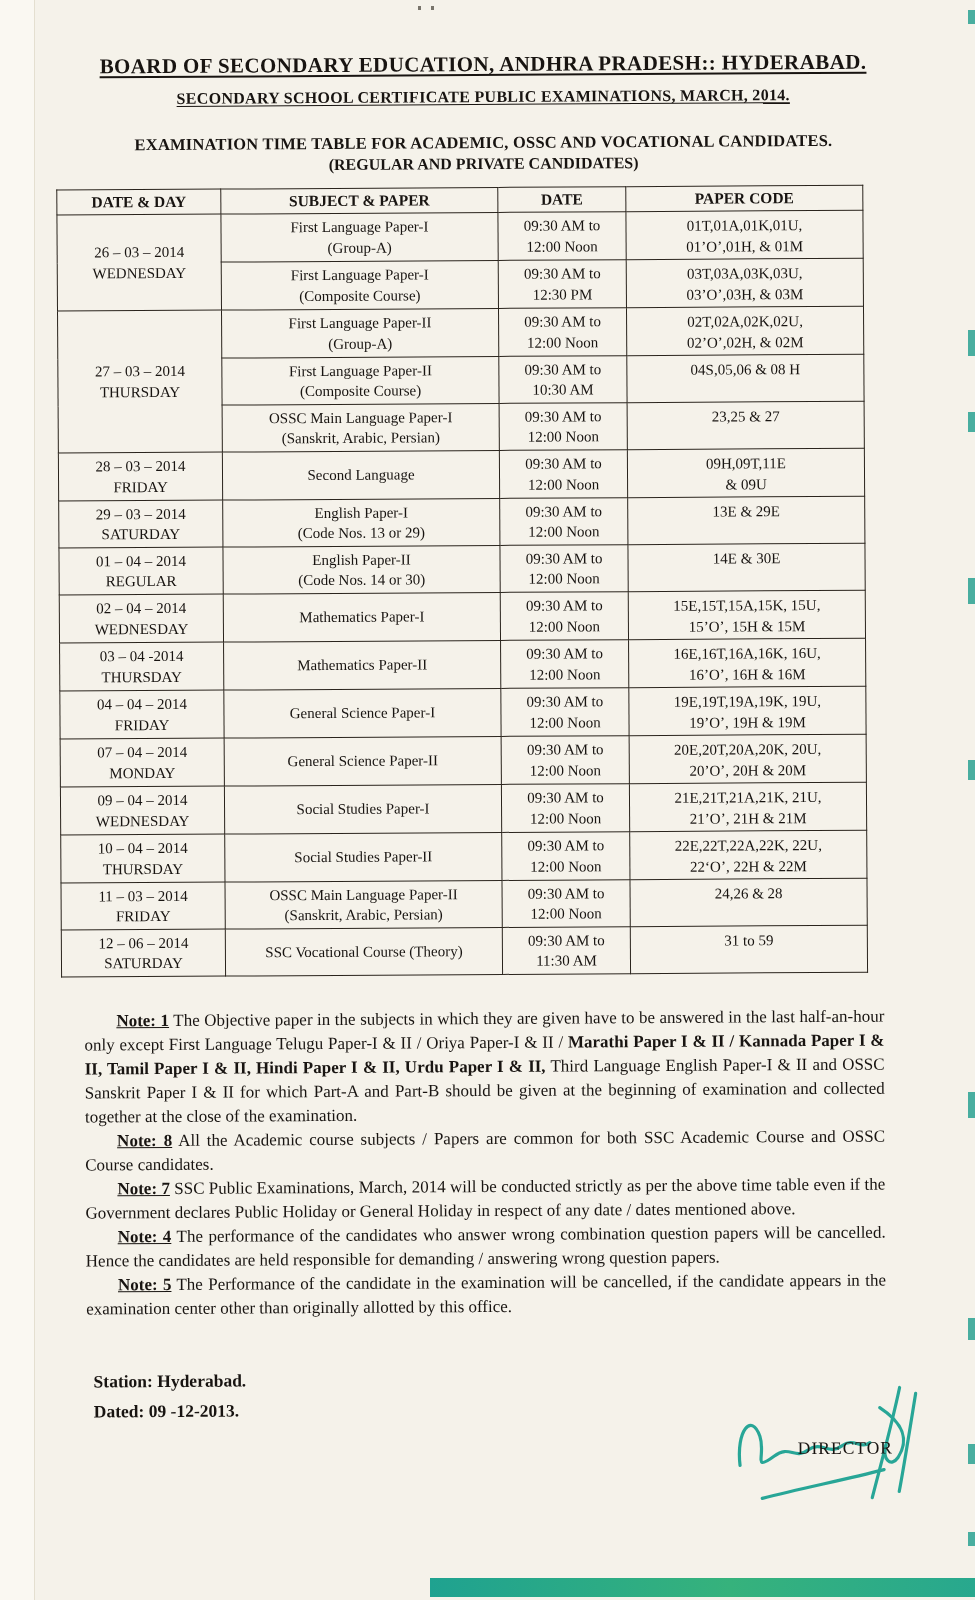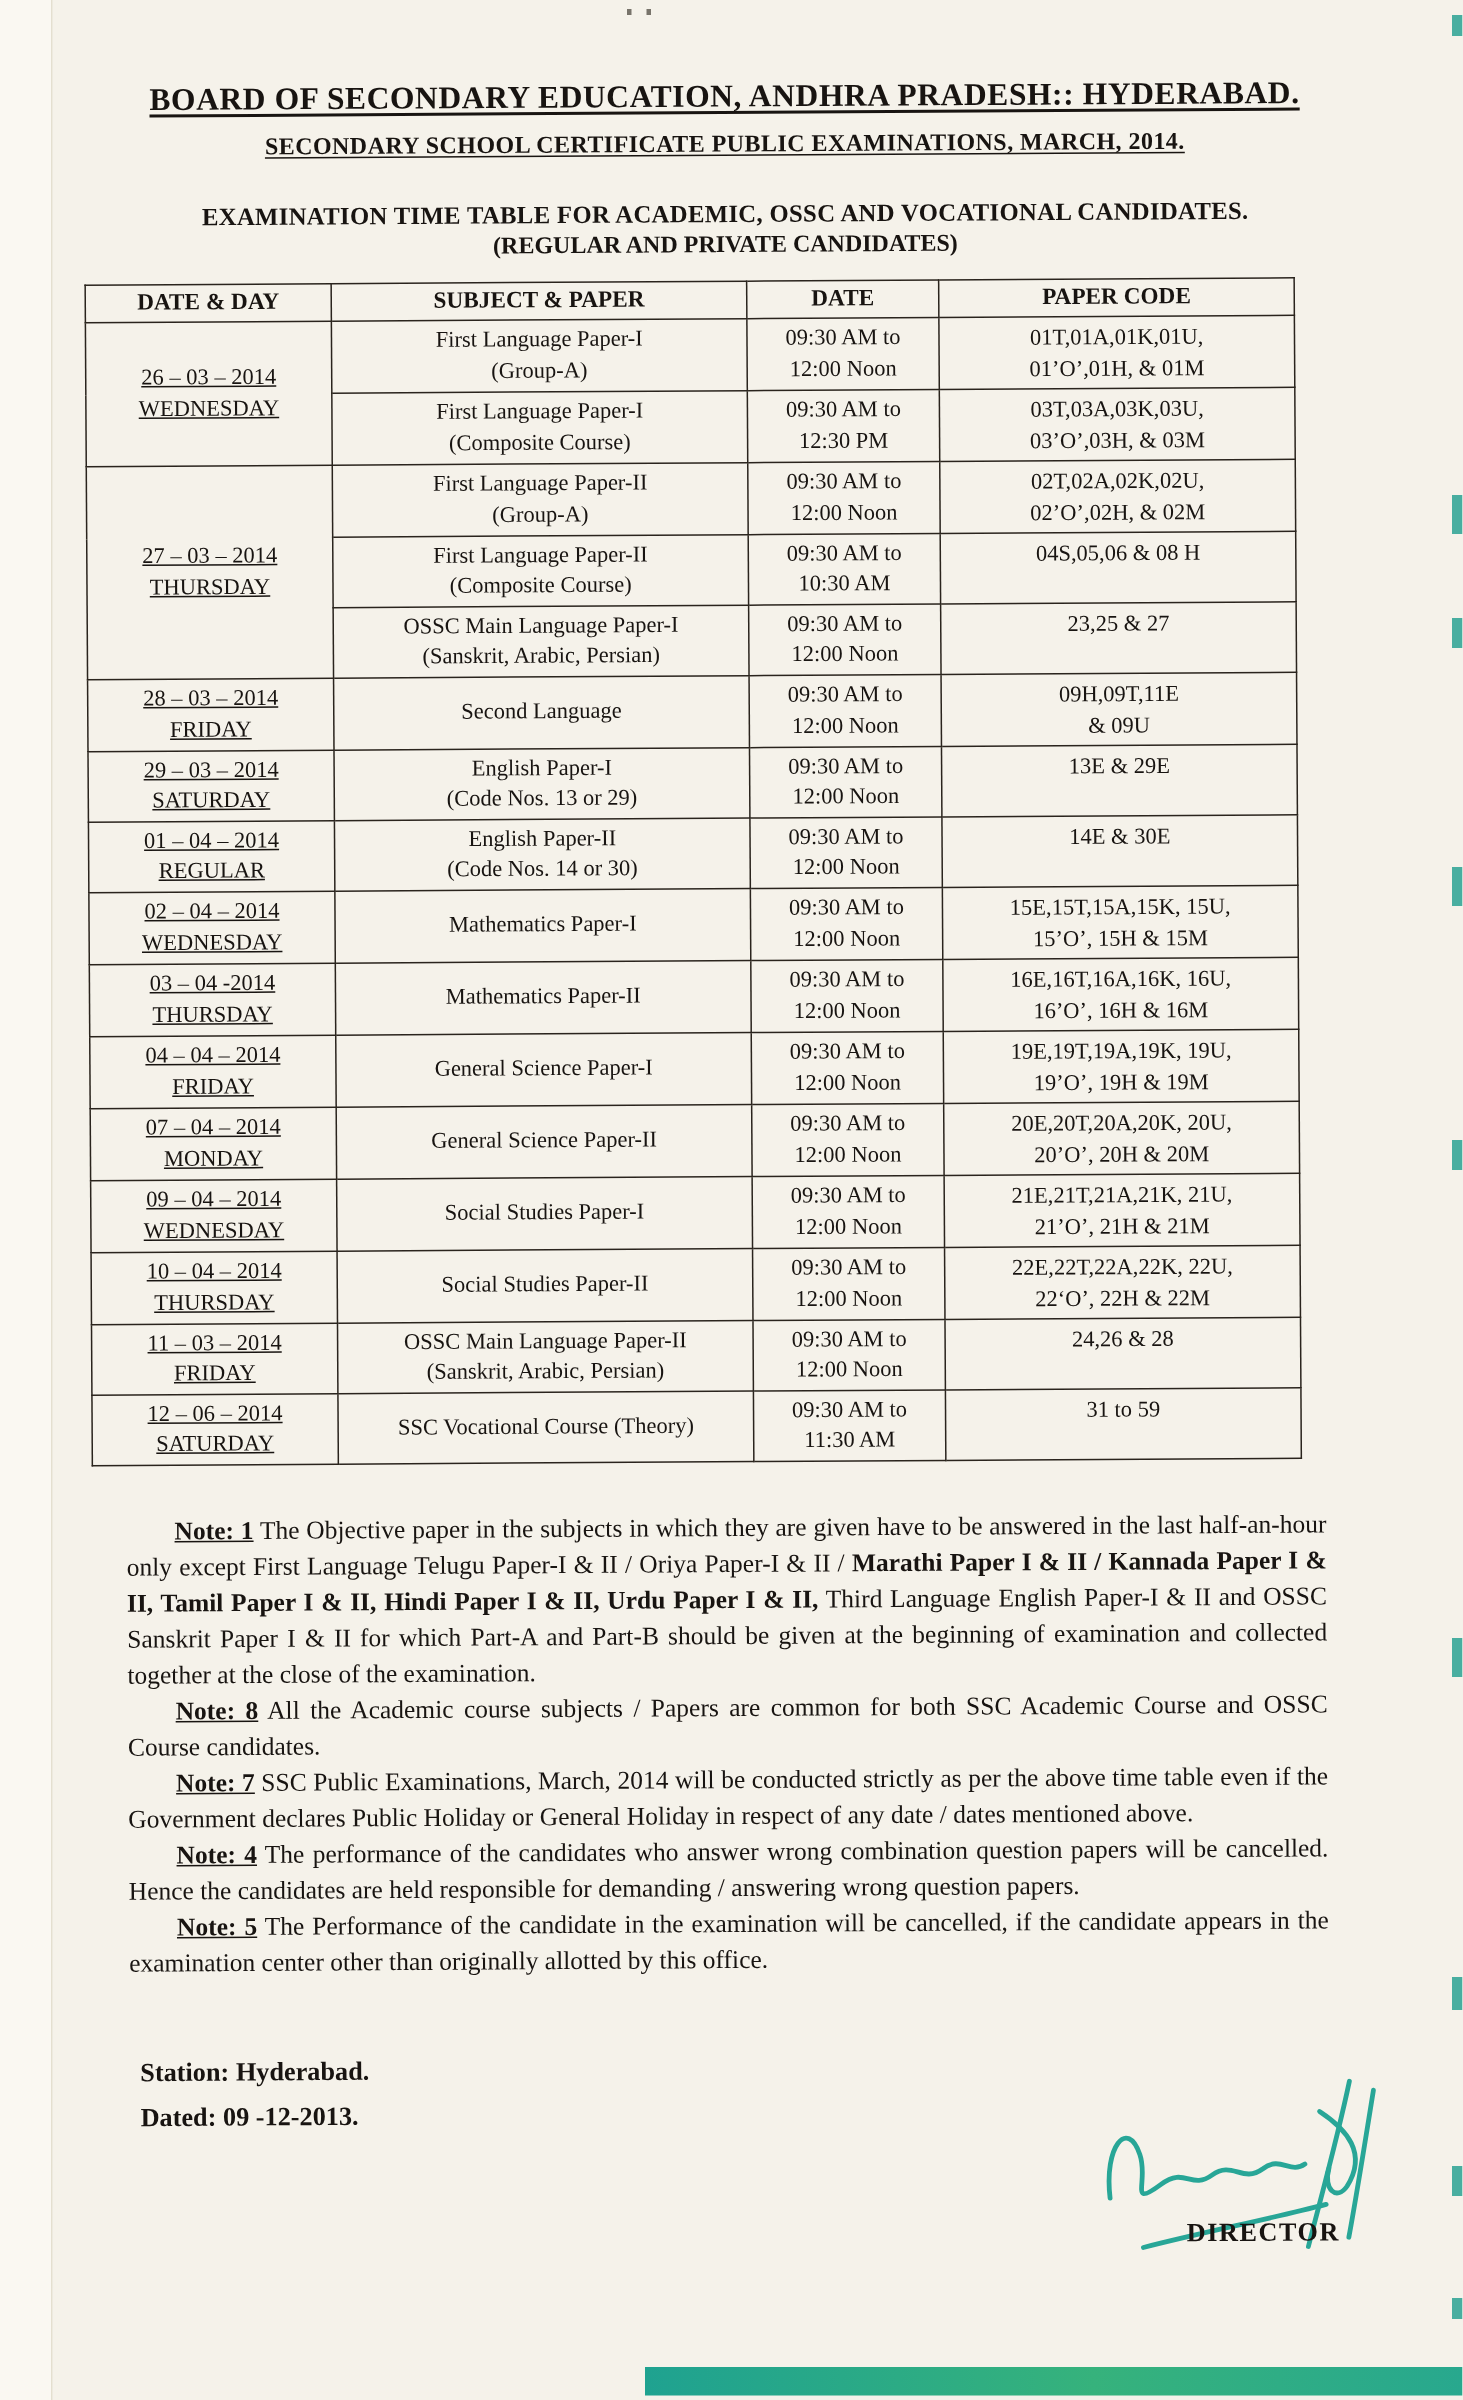--- a/index.html
+++ b/index.html
@@ -36,34 +36,34 @@
   }
   .timetable th, .timetable td { border:1.6px solid #2a241d; }
   .timetable thead tr { height:25px; }
   .timetable th { font-size:15.5px; font-weight:bold; padding:2px; }
   .timetable tbody tr { height:47px; }
   .timetable td {
     font-size:15px; text-align:center; vertical-align:middle;
     padding:2px 4px; line-height:20.5px;
   }
   .timetable td.code-cell { vertical-align:top; padding-top:4px; }
-  .timetable td.date-cell div { white-space:nowrap;text-decoration:underline; }
+  .timetable td.date-cell div { white-space:nowrap; }
 
   .notes { margin:32px 92px 0 83px; }
   .notes p.note { margin:0; font-size:17px; line-height:24px; text-align:justify; }
   .note-label { font-weight:bold; text-decoration:underline;margin-left:32px; }
   .seg-b { font-weight:bold; }
 
   .station-block { margin:45px 0 0 90px; font-size:17.5px; font-weight:bold; }
   .station-block div { line-height:30px; }
 
   .sign-svg { position:absolute; right:52px; top:1382px; }
   .director {
-    position:absolute; right:86px; top:1480px;
-    font-size:17.5px; font-weight:bold; letter-spacing:1px;
+    position:absolute; right:86px; top:1440px;
+    font-size:17.5px; font-weight:normal; letter-spacing:1px;
   }
 
   .bottom-bar {
     position:absolute; left:430px; right:0; top:1578px; height:19px;
     background:linear-gradient(90deg,#1fa290,#36b27c 55%,#28a88e);
   }
   .edge-dash {
     position:absolute; right:0; width:7px; background:#2aa293; opacity:0.85;
   }
   .speck {

